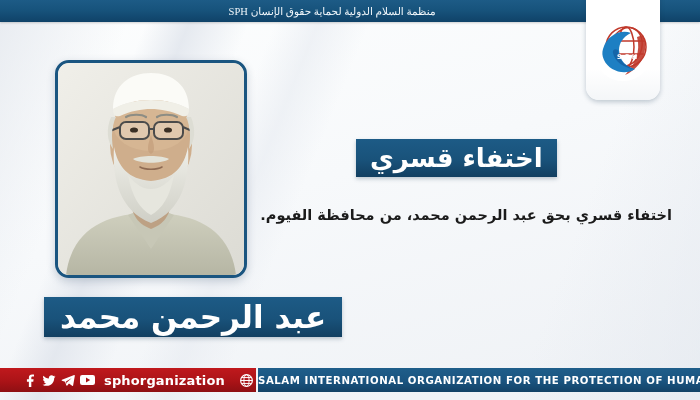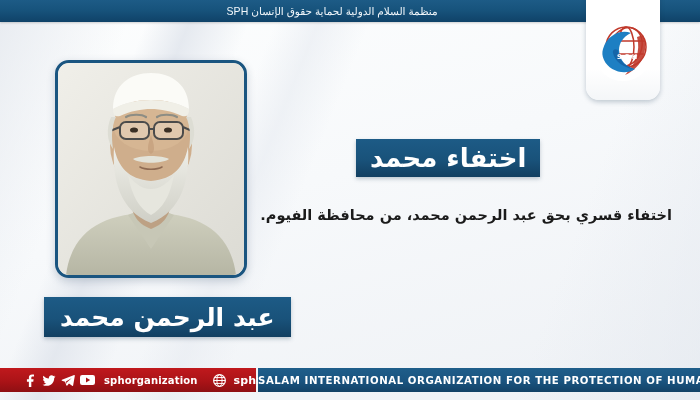--- a/index.html
+++ b/index.html
@@ -20,21 +20,21 @@
 
   
   .topbar{
     position:absolute;left:0;top:0;width:700px;height:22px;
     background:linear-gradient(180deg,#1d5b86 0%,#17537c 45%,#0f4268 100%);
     box-shadow:0 1px 2px rgba(0,0,0,.18);
     display:flex;align-items:center;justify-content:center;
   }
   .topbar-text{
     color:#f2f7fb;font-size:10.5px;letter-spacing:.1px;direction:rtl;
-    font-family:Liberation Sans, sans-serif;
+    font-family:Liberation Serif, serif;
     white-space:nowrap;transform:translateX(-18px);
   }
 
   
   .logo-badge{
     position:absolute;left:586px;top:-12px;width:74px;height:112px;
     background:linear-gradient(180deg,#ffffff 0%,#ffffff 72%,#f4f6f8 100%);
     border-radius:0 0 13px 13px;
     box-shadow:0 2px 5px rgba(20,50,80,.25);
     display:flex;align-items:center;justify-content:center;
@@ -73,42 +73,42 @@
   }
 
   
   .nameplate{
     position:absolute;left:44px;top:297px;height:40px;padding:0 16px;
     background:linear-gradient(180deg,#1d5b86 0%,#19527a 55%,#123f61 100%);
     display:flex;align-items:center;justify-content:center;
     box-shadow:0 2px 4px rgba(20,50,80,.25);
   }
   .nameplate-text{
-    color:#ffffff;font-size:25px;font-weight:bold;direction:rtl;
+    color:#ffffff;font-size:31px;font-weight:bold;direction:rtl;
     letter-spacing:.3px;line-height:1;white-space:nowrap;
   }
 
   
   .footer{position:absolute;left:0;bottom:8px;width:700px;height:24px;display:flex;}
   .footer-red{
     width:256px;height:24px;
     background:linear-gradient(180deg,#c0191d 0%,#ab1317 55%,#8e0f13 100%);
     display:flex;align-items:center;gap:5px;padding-left:24px;box-sizing:border-box;
   }
   .footer-blue{
     flex:1;height:24px;margin-left:2px;
     background:linear-gradient(180deg,#1f5e8a 0%,#1a5480 55%,#134266 100%);
     display:flex;align-items:center;justify-content:center;
   }
   .footer-blue span{
     color:#ffffff;font-size:10.2px;font-weight:bold;letter-spacing:.55px;white-space:nowrap;
   }
   .sico{display:inline-flex;align-items:center;justify-content:center;}
   .sico svg{display:block;}
-  .handle{color:#fff;font-size:10px;font-weight:bold;letter-spacing:.15px;margin-left:4px;}
+  .handle{color:#fff;font-size:13px;font-weight:bold;letter-spacing:.15px;margin-left:4px;}
   .urltext{color:#fff;font-size:11px;font-weight:bold;letter-spacing:.15px;margin-left:3px;}
   .globe-wrap{margin-left:10px;display:inline-flex;}
 </style>
 </head>
 <body>
 
 <div class="poster">
 
   <div class="topbar">
     <div class="topbar-text">منظمة السلام الدولية لحماية حقوق الإنسان SPH</div>
@@ -195,21 +195,21 @@
         <path d="M68 54 C73 51, 84 51, 88 54" stroke="#8d8d84" stroke-width="2.2" fill="none" stroke-linecap="round"></path>
         <path d="M99 54 C103 51, 114 51, 119 54" stroke="#8d8d84" stroke-width="2.2" fill="none" stroke-linecap="round"></path>
 
         <path d="M53 54 C48 66, 49 78, 55 86 C53 72, 54 62, 58 54 Z" fill="#ddddd4"></path>
         <path d="M133 54 C138 66, 137 78, 131 86 C133 72, 132 62, 128 54 Z" fill="#ddddd4"></path>
       </svg>
     </div>
   </div>
 
   <div class="headline-box">
-    <span class="headline-text">اختفاء محمد</span>
+    <span class="headline-text">اختفاء قسري</span>
   </div>
 
   <div class="body-copy">اختفاء قسري بحق عبد الرحمن محمد، من محافظة الفيوم.</div>
 
   <div class="nameplate">
     <span class="nameplate-text">عبد الرحمن محمد</span>
   </div>
 
   <div class="footer">
 

